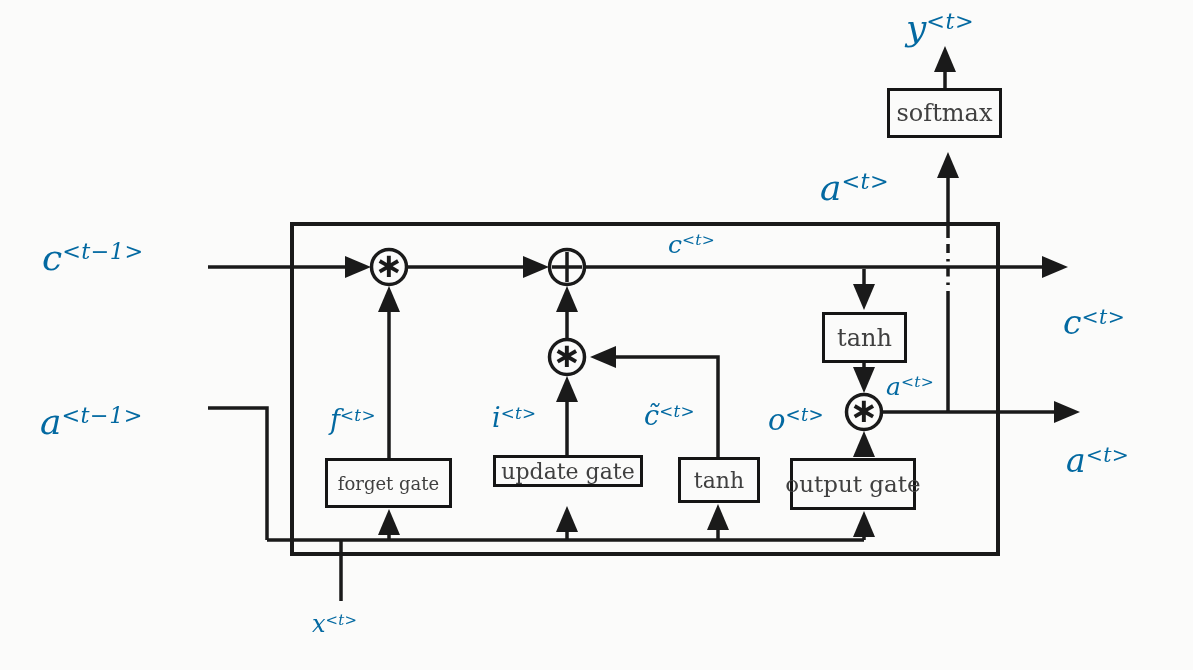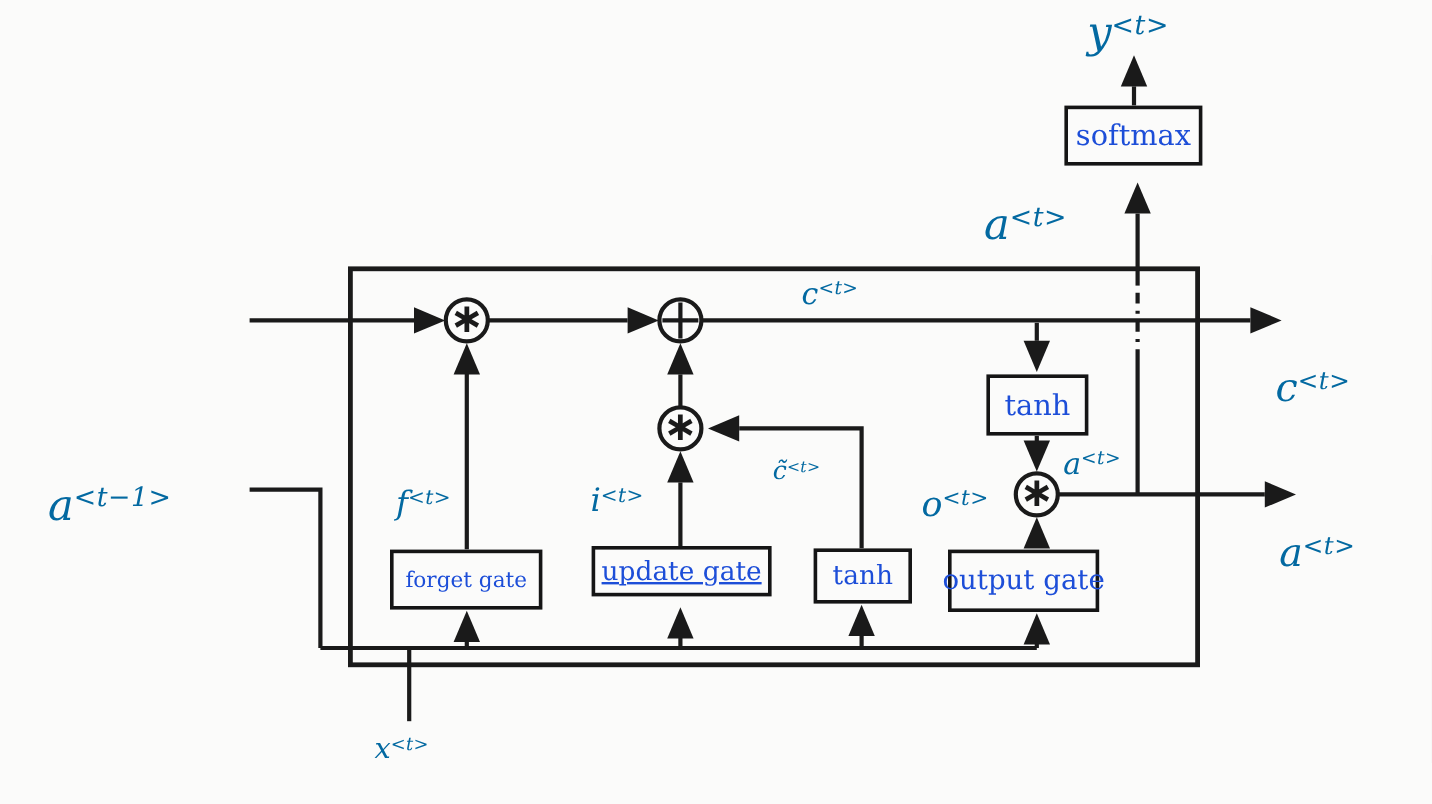--- a/index.html
+++ b/index.html
@@ -12,21 +12,21 @@
     font-family:"DejaVu Serif", serif;
     color:#151515;
   }
   #wires{position:absolute;left:0;top:0;}
   .gatebox{
     position:absolute;
     border:3.5px solid #151515;
     background:#fbfbfa;
     display:flex;align-items:center;justify-content:center;
     font-family:"DejaVu Serif", serif;
-    color:#1d4ed8;
+    color:#404040;
     box-sizing:border-box;
     white-space:nowrap;
   }
   .mlabel{
     position:absolute;
     font-style:italic;
     font-family:"DejaVu Serif", serif;
     color:#0369a1;
     white-space:nowrap;
     line-height:1;
@@ -108,36 +108,39 @@
     <polygon points="945,46 934,72 956,72" fill="#1a1a1a" stroke="none"></polygon>
 
     <text x="389" y="277" text-anchor="middle" font-size="34" font-weight="bold" font-family="DejaVu Sans, sans-serif" fill="#1a1a1a" stroke="none">∗</text>
     <text x="567" y="367" text-anchor="middle" font-size="34" font-weight="bold" font-family="DejaVu Sans, sans-serif" fill="#1a1a1a" stroke="none">∗</text>
     <text x="864" y="422" text-anchor="middle" font-size="34" font-weight="bold" font-family="DejaVu Sans, sans-serif" fill="#1a1a1a" stroke="none">∗</text>
   </svg>
 
   <div class="gatebox" style="left:325px;top:458px;width:127px;height:50px;font-size:18px;">
     <span>forget gate</span>
   </div>
-  <div class="gatebox" style="left:493px;top:455px;width:150px;height:42px;font-size:22px;text-decoration:underline;">
+  <div class="gatebox" style="left:493px;top:455px;width:150px;height:32px;font-size:22px;">
     <span>update gate</span>
   </div>
   <div class="gatebox" style="left:678px;top:457px;width:82px;height:46px;font-size:22px;">
     <span>tanh</span>
   </div>
   <div class="gatebox" style="left:790px;top:458px;width:126px;height:52px;font-size:23px;">
     <span>output gate</span>
   </div>
   <div class="gatebox" style="left:822px;top:312px;width:85px;height:51px;font-size:24px;">
     <span>tanh</span>
   </div>
   <div class="gatebox" style="left:887px;top:88px;width:115px;height:50px;font-size:24px;">
     <span>softmax</span>
   </div>
 
+  <div class="mlabel" style="left:42px;top:240px;font-size:36px;">
+    <span>c</span><span class="sup">&lt;t−1&gt;</span>
+  </div>
 
   <div class="mlabel" style="left:40px;top:404px;font-size:36px;">
     <span>a</span><span class="sup">&lt;t−1&gt;</span>
   </div>
 
   <div class="mlabel" style="left:312px;top:612px;font-size:24px;">
     <span>x</span><span class="sup">&lt;t&gt;</span>
   </div>
 
   <div class="mlabel" style="left:906px;top:10px;font-size:36px;">
@@ -165,21 +168,21 @@
   </div>
 
   <div class="mlabel" style="left:330px;top:406px;font-size:27px;">
     <span>f</span><span class="sup">&lt;t&gt;</span>
   </div>
 
   <div class="mlabel" style="left:492px;top:404px;font-size:27px;">
     <span>i</span><span class="sup">&lt;t&gt;</span>
   </div>
 
-  <div class="mlabel" style="left:644px;top:382px;font-size:21px;">
+  <div class="mlabel" style="left:644px;top:402px;font-size:27px;">
     <span>c̃</span><span class="sup">&lt;t&gt;</span>
   </div>
 
   <div class="mlabel" style="left:768px;top:406px;font-size:29px;">
     <span>o</span><span class="sup">&lt;t&gt;</span>
   </div>
 
 </div>
 
 </body></html>

